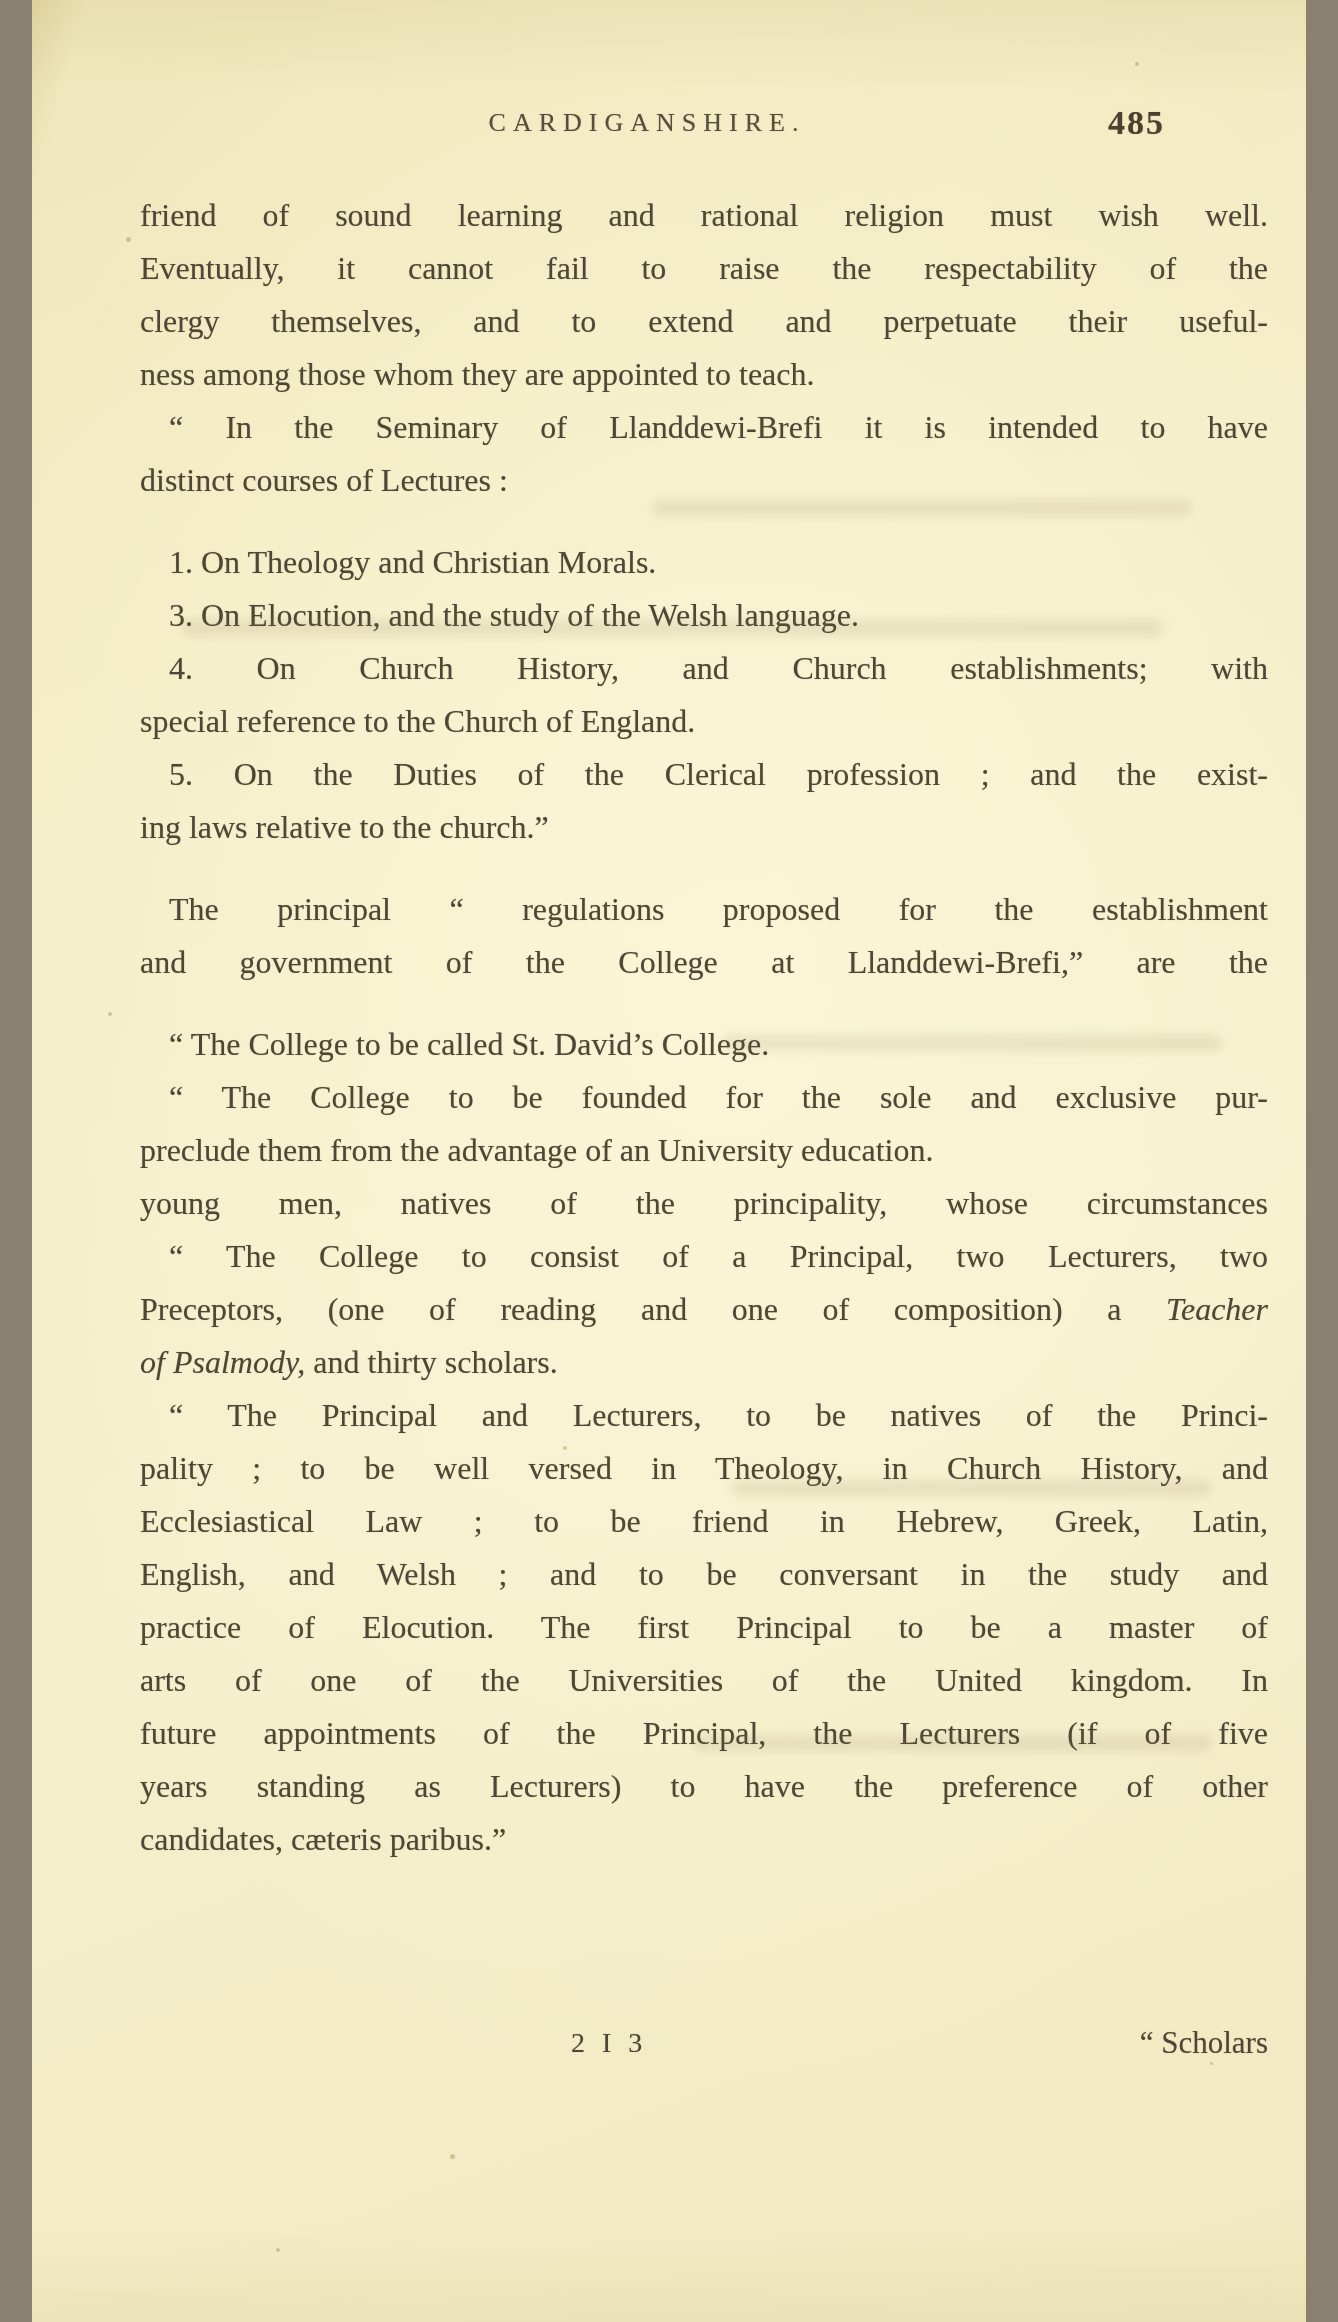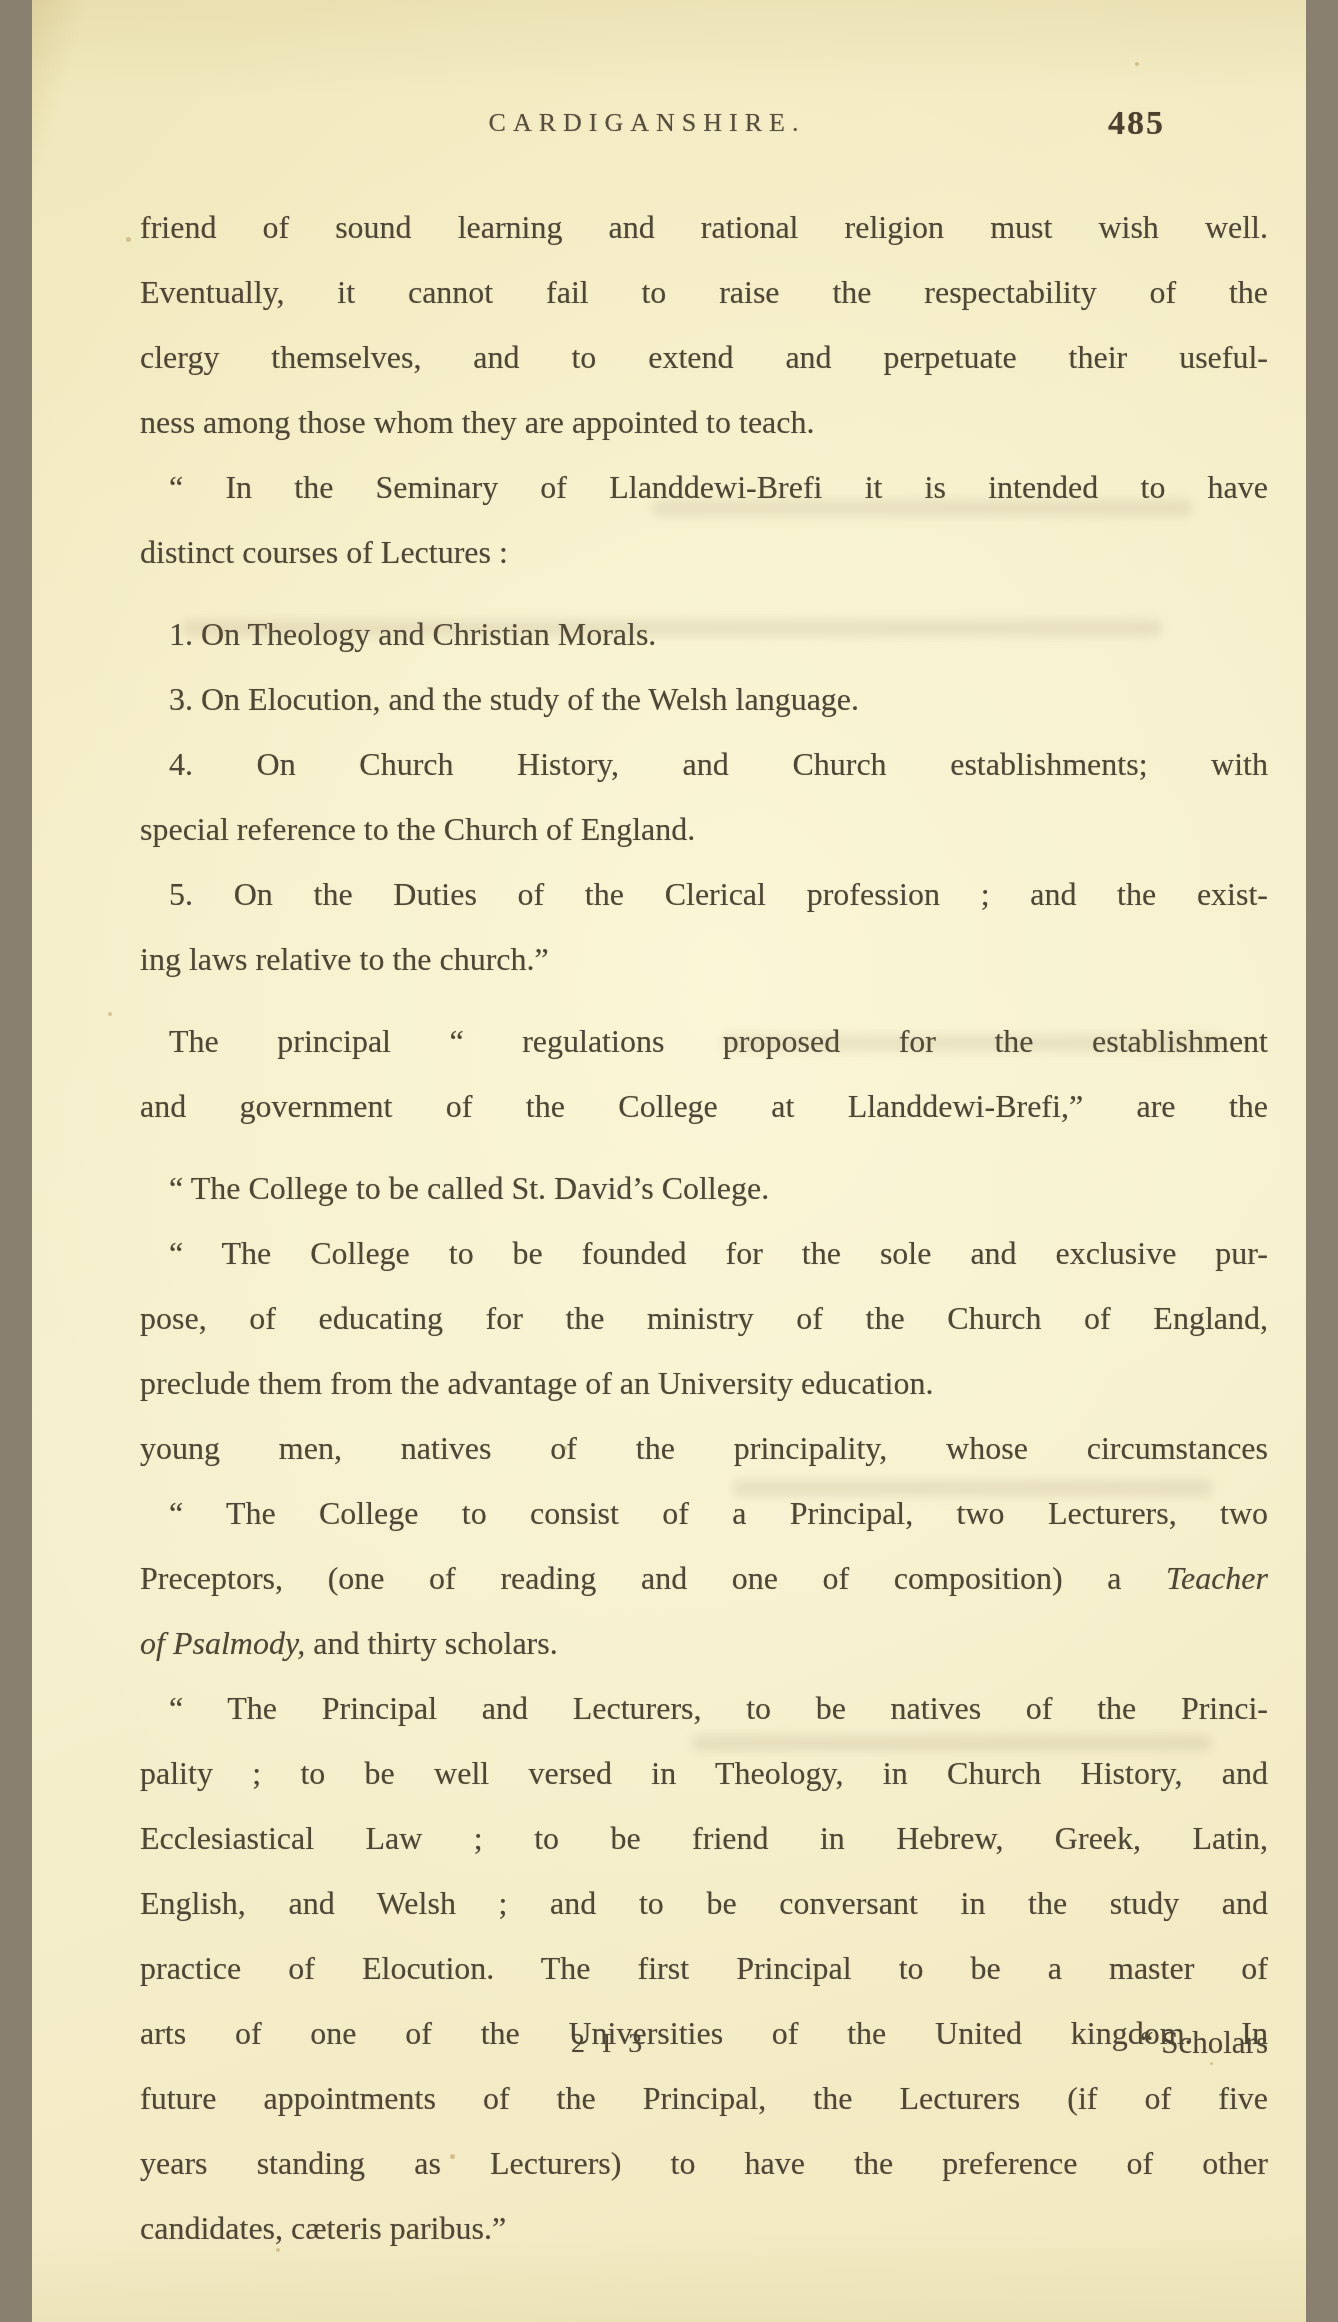--- a/index.html
+++ b/index.html
@@ -44,21 +44,21 @@
   .textblock{
     position:absolute;
     top:189px;left:108px;width:1128px;
     font-size:32px;
     line-height:53px;
     text-shadow:0 0 1px rgba(79,71,53,.38);
   }
   .para{margin:0;}
   .para.gap{margin-top:29px;}
   .para.indent .line:first-child{text-indent:29px;}
-  .line{height:53px;white-space:normal;text-align:left;margin-top:12px;}
+  .line{height:53px;white-space:normal;text-align:left;}
   .line.j{text-align:justify;text-align-last:justify;}
   .it{font-style:italic;}
   
   .footer-row{
     position:absolute;
     top:2016px;left:108px;width:1128px;height:53px;
     font-size:31px;line-height:53px;
     text-shadow:0 0 1px rgba(79,71,53,.38);
   }
   .sig{position:absolute;left:431px;letter-spacing:5px;font-size:28px;text-align:center;}
@@ -104,21 +104,20 @@
       </div>
       <div class="para indent gap">
         <div class="line j"><span>The principal “ regulations proposed for the establishment</span></div>
         <div class="line j"><span>and government of the College at Llanddewi-Brefi,” are the</span></div>
       </div>
       <div class="para indent gap">
         <div class="line"><span>“ The College to be called St. David’s College.</span></div>
       </div>
       <div class="para indent">
         <div class="line j"><span>“ The College to be founded for the sole and exclusive pur-</span></div>
-        <div class="line j"><span>pose, of educating for the ministry of the Church of England,</span></div>
         <div class="line"><span>preclude them from the advantage of an University education.</span></div>
         <div class="line j"><span>young men, natives of the principality, whose circumstances</span></div>
       </div>
       <div class="para indent">
         <div class="line j"><span>“ The College to consist of a Principal, two Lecturers, two</span></div>
         <div class="line j"><span>Preceptors, (one of reading and one of composition) a </span><span class="it">Teacher</span></div>
         <div class="line"><span class="it">of Psalmody,</span><span> and thirty scholars.</span></div>
       </div>
       <div class="para indent">
         <div class="line j"><span>“ The Principal and Lecturers, to be natives of the Princi-</span></div>

